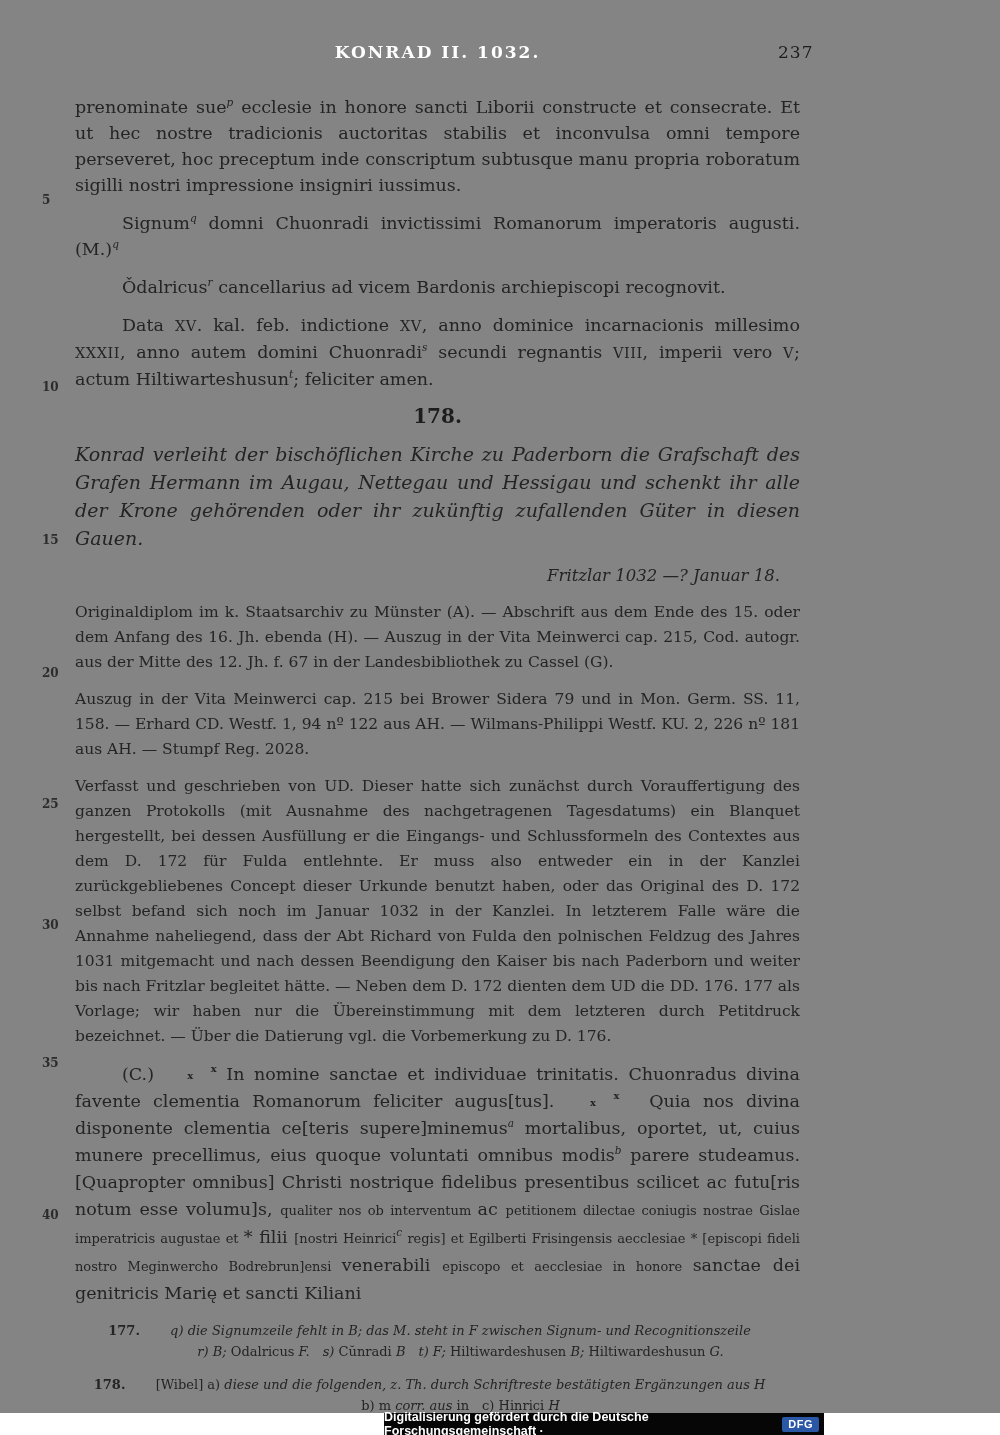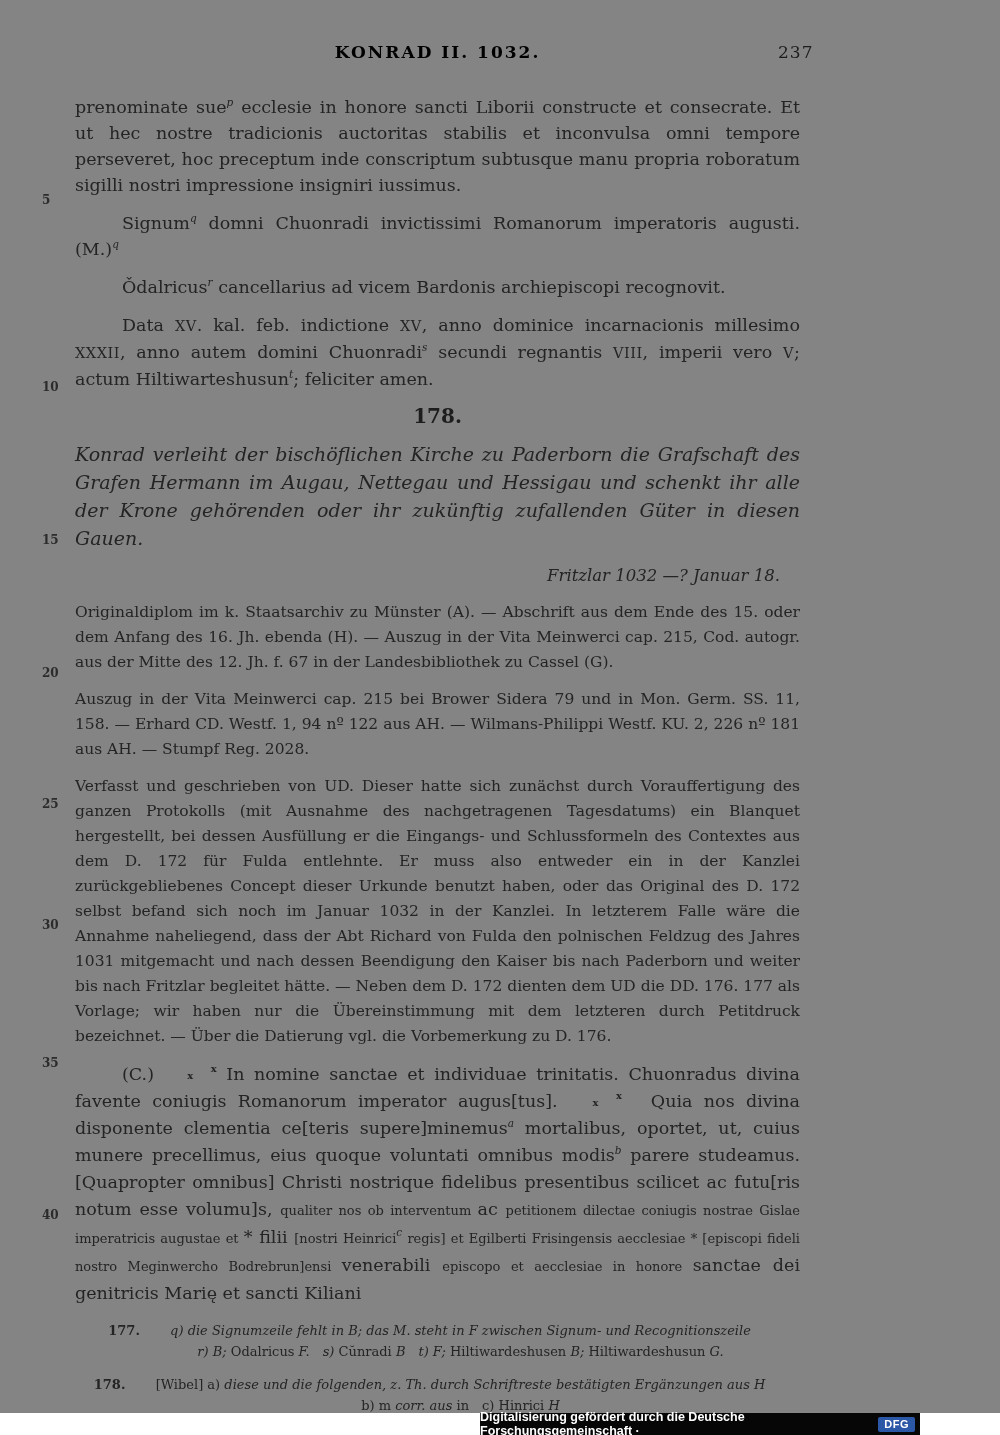--- a/index.html
+++ b/index.html
@@ -1,21 +1,21 @@
 <!DOCTYPE html>
 <html><head>
 <meta charset="utf-8">
 <style>
   html,body{margin:0;padding:0;}
   body{background:#444; font-family:"DejaVu Serif","Liberation Serif",serif;}
   .page{position:relative;width:1000px;height:1435px;margin:0 auto;background:#ffffff;overflow:hidden;}
   .scan{position:absolute;left:0;top:0;width:1000px;height:1413px;background:#848484;color:#242424;}
 
   .runhead-title{position:absolute;left:63px;top:42px;width:749px;text-align:center;
-    font-size:17px;font-weight:bold;letter-spacing:2px;color:#000000;}
+    font-size:17px;font-weight:bold;letter-spacing:2px;color:#ffffff;}
   .runhead-page{position:absolute;left:778px;top:42px;font-size:17px;font-weight:normal;letter-spacing:1px;color:#1d1d1d;}
 
   .mnum{position:absolute;left:42px;font-size:12px;font-weight:bold;color:#2c2c2c;}
   .m0{top:193px}.m1{top:380px}.m2{top:533px}.m3{top:666px}
   .m4{top:797px}.m5{top:918px}.m6{top:1056px}.m7{top:1208px}
 
   .col{position:absolute;left:63px;top:82px;width:749px;}
   .col p{margin:12px;}
   .body{font-size:17.5px;line-height:26px;text-align:justify;}
   .ind{text-indent:47px;}
@@ -32,21 +32,21 @@
   .note{font-size:15.5px;line-height:25px;text-align:justify;margin-left:49px;}
   .prov{margin-top:14px;}
   .eds{margin-top:9px;}
   .comm{margin-top:10px;}
   .latin{margin-top:15px;font-size:17.5px;line-height:27px;text-align:justify;text-indent:47px;}
 
   .fns{margin-top:13px;font-size:13px;line-height:21px;}
   .fn{margin-left:42px;padding-left:46px;text-indent:-46px;margin-bottom:9px;text-align:center;}
   .fn .lbl{display:inline-block;width:46px;font-weight:bold;}
 
-  .strip{position:absolute;left:0;bottom:0;width:920px;height:22px;background:#ffffff;}
+  .strip{position:absolute;left:0;bottom:0;width:824px;height:22px;background:#ffffff;}
   .dfgbar{position:absolute;right:0;top:0;width:440px;height:22px;background:#060606;color:#ffffff;
     font-family:"Liberation Sans","DejaVu Sans",sans-serif;font-size:12.5px;font-weight:bold;
     display:flex;align-items:center;justify-content:flex-end;gap:6px;padding-right:5px;box-sizing:border-box;}
   .dfglogo{display:inline-block;background:#2b57a7;color:#ffffff;font-size:11px;font-weight:bold;
     padding:1px 6px 2px 6px;border-radius:2px;letter-spacing:0.5px;text-align:right;}
 </style>
 </head>
 <body>
 
 <div class="page">
@@ -72,21 +72,21 @@
 
       <p class="section-no">178.</p>
       <p class="summary">Konrad verleiht der bischöflichen Kirche zu Paderborn die Grafschaft des Grafen Hermann im Augau, Nettegau und Hessigau und schenkt ihr alle der Krone gehörenden oder ihr zukünftig zufallenden Güter in diesen Gauen.</p>
       <p class="dateline">Fritzlar 1032 —? Januar 18.</p>
 
       <p class="note prov">Originaldiplom im k. Staatsarchiv zu Münster (A). — Abschrift aus dem Ende des 15. oder dem Anfang des 16. Jh. ebenda (H). — Auszug in der Vita Meinwerci cap. 215, Cod. autogr. aus der Mitte des 12. Jh. f. 67 in der Landesbibliothek zu Cassel (G).</p>
       <p class="note eds">Auszug in der Vita Meinwerci cap. 215 bei Brower Sidera 79 und in Mon. Germ. SS. 11, 158. — Erhard CD. Westf. 1, 94 nº 122 aus AH. — Wilmans-Philippi Westf. KU. 2, 226 nº 181 aus AH. — Stumpf Reg. 2028.</p>
       <p class="note comm">Verfasst und geschrieben von UD.  Dieser hatte sich zunächst durch Vorauffertigung des ganzen Protokolls (mit Ausnahme des nachgetragenen Tagesdatums) ein Blanquet hergestellt, bei dessen Ausfüllung er die Eingangs- und Schlussformeln des Contextes aus dem D. 172 für Fulda entlehnte.  Er muss also entweder ein in der Kanzlei zurückgebliebenes Concept dieser Urkunde benutzt haben, oder das Original des D. 172 selbst befand sich noch im Januar 1032 in der Kanzlei.  In letzterem Falle wäre die Annahme naheliegend, dass der Abt Richard von Fulda den polnischen Feldzug des Jahres 1031 mitgemacht und nach dessen Beendigung den Kaiser bis nach Paderborn und weiter bis nach Fritzlar begleitet hätte. — Neben dem D. 172 dienten dem UD die DD. 176. 177 als Vorlage; wir haben nur die Übereinstimmung mit dem letzteren durch Petitdruck bezeichnet. — Über die Datierung vgl. die Vorbemerkung zu D. 176.</p>
 
       <p class="latin"><span>(C.) </span><span class="chrismon">x
-x</span><span> In nomine sanctae et individuae trinitatis.  Chuonradus divina favente coniugis Romanorum imperator augus[tus]. </span><span class="chrismon">x
+x</span><span> In nomine sanctae et individuae trinitatis.  Chuonradus divina favente clementia Romanorum feliciter augus[tus]. </span><span class="chrismon">x
 x</span><span>  Quia nos divina disponente clementia ce[teris supere]minemus</span><span class="sup">a</span><span> mortalibus, oportet, ut, cuius munere precellimus, eius quoque voluntati omnibus modis</span><span class="sup">b</span><span> parere studeamus.  [Quapropter omnibus] Christi nostrique fidelibus presentibus scilicet ac futu[ris notum esse volumu]s, </span><span class="sm">qualiter nos ob interventum </span><span>ac </span><span class="sm">petitionem dilectae coniugis nostrae Gislae imperatricis augustae et </span><span>* filii </span><span class="sm">[nostri Heinrici</span><span class="sup">c</span><span class="sm"> regis] et Egilberti Frisingensis aecclesiae * [episcopi fideli nostro Meginwercho Bodrebrun]ensi </span><span>venerabili </span><span class="sm">episcopo et aecclesiae in honore </span><span>sanctae dei genitricis Marię et sancti Kiliani</span></p>
 
       <div class="fns">
         <p class="fn"><span class="lbl">177.</span><span><span class="it">q) die Signumzeile fehlt in B; das M. steht in F zwischen Signum- und Recognitionszeile</span><br><span class="it">r) B; </span><span>Odalricus </span><span class="it">F.</span><span> </span><span class="it">s) </span><span>Cŭnradi </span><span class="it">B</span><span> </span><span class="it">t) F; </span><span>Hiltiwardeshusen </span><span class="it">B; </span><span>Hiltiwardeshusun </span><span class="it">G.</span></span></p>
         <p class="fn"><span class="lbl">178.</span><span><span>[Wibel]  a) </span><span class="it">diese und die folgenden, z. Th. durch Schriftreste bestätigten Ergänzungen aus H</span><br><span>b) m </span><span class="it">corr. aus</span><span> in c) Hinrici </span><span class="it">H</span></span></p>
       </div>
     </div>
   </div>
 
   <div class="strip">

